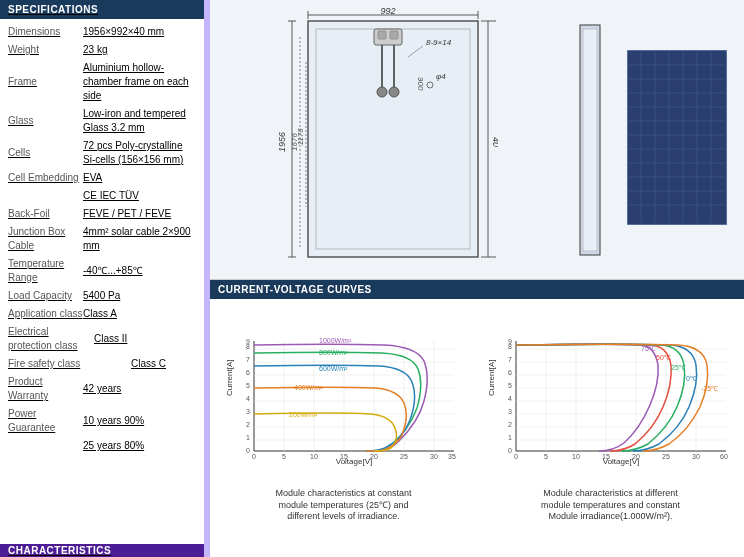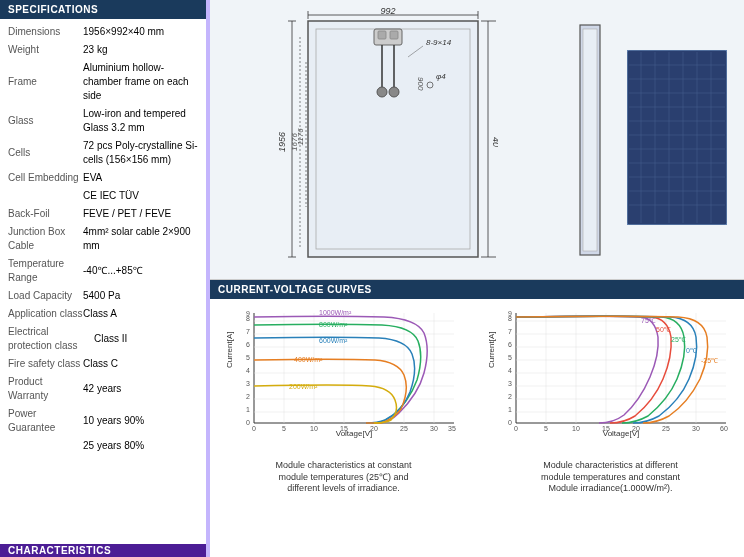--- a/index.html
+++ b/index.html
@@ -11,23 +11,24 @@
       height: 557px;
       overflow: hidden;
       display: flex;
     }
 
     
     .left-panel {
       width: 210px;
       min-width: 210px;
       background: #fff;
-      border-right: 4px solid #c4b5fd;
+      border-right: 6px solid #c4b5fd;
       display: flex;
       flex-direction: column;
+      text-decoration: underline;
     }
 
     .section-header {
       background: #1a3a5c;
       color: #fff;
       font-weight: bold;
       font-size: 10px;
       padding: 4px 8px;
       letter-spacing: 0.5px;
     }
@@ -53,21 +54,21 @@
 
     .spec-value {
       color: #000;
       font-size: 10px;
       line-height: 1.4;
       flex: 1;
     }
 
     .spec-value.class-a { color: #000; }
     .spec-value.class-ii { color: #000; margin-left: 11px; }
-    .spec-value.class-c { color: #000; }
+    .spec-value.class-c { color: #000; margin-left: 48px; }
 
     .chars-header {
       background: #4c1d95;
       color: #fff;
       font-weight: bold;
       font-size: 10px;
       padding: 1px 8px;
       letter-spacing: 0.5px;
     }
 
@@ -96,20 +97,21 @@
       justify-content: center;
       font-style: italic;
     }
 
     
     .curves-area {
       background: #fff;
       flex: 1;
       display: flex;
       flex-direction: column;
+      gap: 28px;
     }
 
     .curves-header {
       background: #1a3a5c;
       color: #fff;
       font-weight: bold;
       font-size: 10px;
       padding: 4px 8px;
       letter-spacing: 0.5px;
     }

